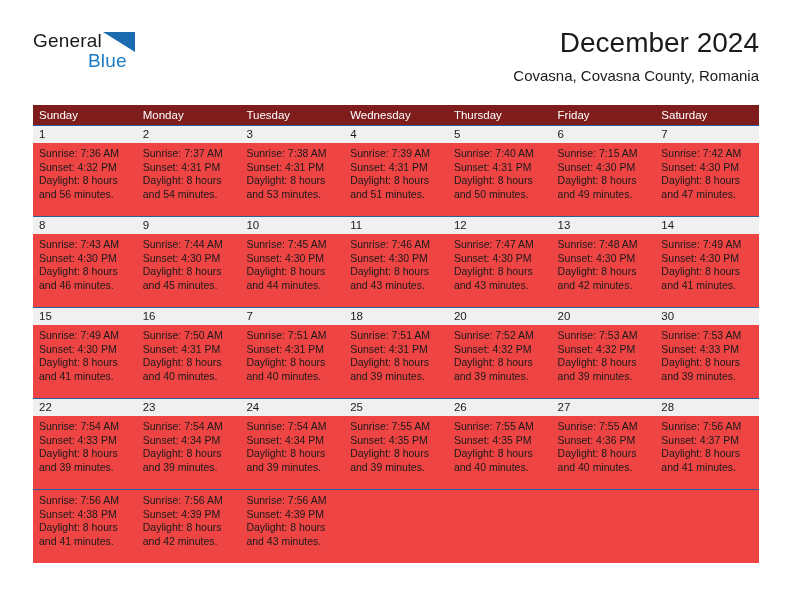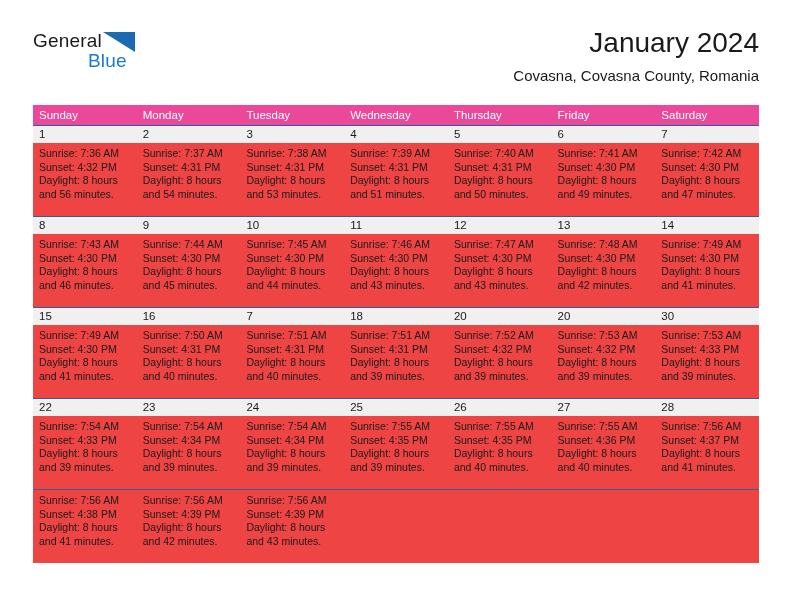--- a/index.html
+++ b/index.html
@@ -93,21 +93,21 @@
     position: absolute;
     left: 33px;
     top: 105px;
     width: 726px;
   }
 
   .dow-row {
     display: flex;
     width: 726px;
     height: 20px;
-    background: #ec4899;
+    background: #7f1d1d;
   }
   .dow-cell {
     flex: 1 1 0;
     box-sizing: border-box;
     padding-left: 6px;
     font-size: 11.5px;
     color: #ffffff;
     line-height: 20px;
     white-space: nowrap;
     overflow: hidden;
@@ -170,21 +170,21 @@
       <span class="brand-line1">General</span>
       <span class="brand-mark">
         <svg width="32" height="20" viewBox="0 0 32 20" xmlns="http://www.w3.org/2000/svg">
           <polygon points="0,0 32,0 32,20" fill="#1c6bb0"></polygon>
         </svg>
       </span>
       <span class="brand-line2">Blue</span>
     </div>
 
     <div class="title-block">
-      <div class="cal-title">January 2024</div>
+      <div class="cal-title">December 2024</div>
       <div class="cal-location">Covasna, Covasna County, Romania</div>
     </div>
 
   </div>
 
   <div class="calendar">
 
     <div class="dow-row">
       <div class="dow-cell">Sunday</div>
       <div class="dow-cell">Monday</div>
@@ -230,21 +230,21 @@
           <div class="detail-line">Daylight: 8 hours</div>
           <div class="detail-line">and 51 minutes.</div>
         </div>
         <div class="detail-cell">
           <div class="detail-line">Sunrise: 7:40 AM</div>
           <div class="detail-line">Sunset: 4:31 PM</div>
           <div class="detail-line">Daylight: 8 hours</div>
           <div class="detail-line">and 50 minutes.</div>
         </div>
         <div class="detail-cell">
-          <div class="detail-line">Sunrise: 7:41 AM</div>
+          <div class="detail-line">Sunrise: 7:15 AM</div>
           <div class="detail-line">Sunset: 4:30 PM</div>
           <div class="detail-line">Daylight: 8 hours</div>
           <div class="detail-line">and 49 minutes.</div>
         </div>
         <div class="detail-cell">
           <div class="detail-line">Sunrise: 7:42 AM</div>
           <div class="detail-line">Sunset: 4:30 PM</div>
           <div class="detail-line">Daylight: 8 hours</div>
           <div class="detail-line">and 47 minutes.</div>
         </div>

